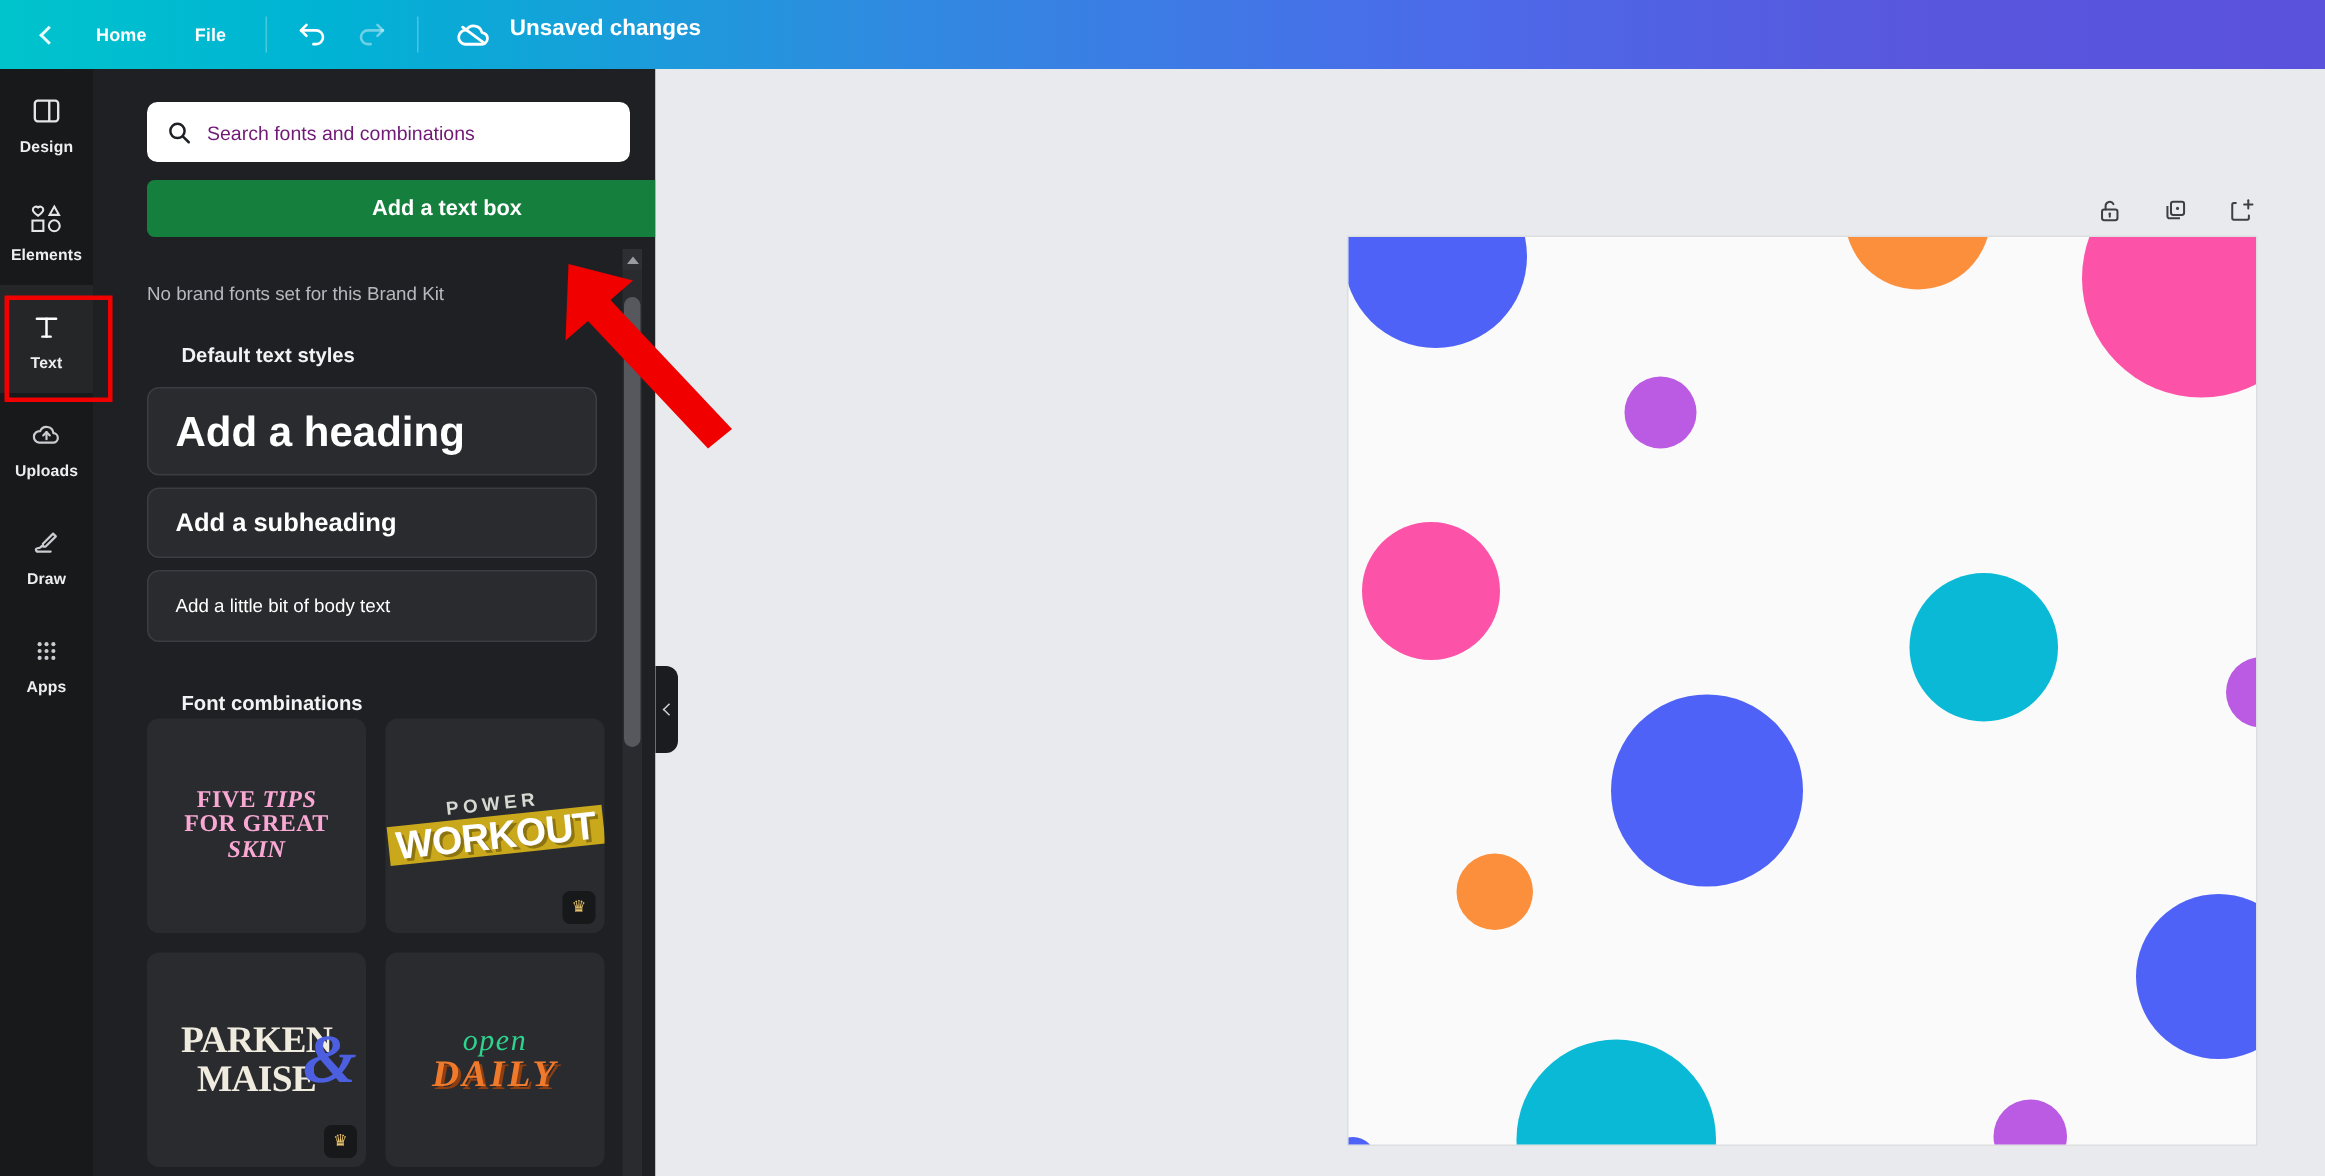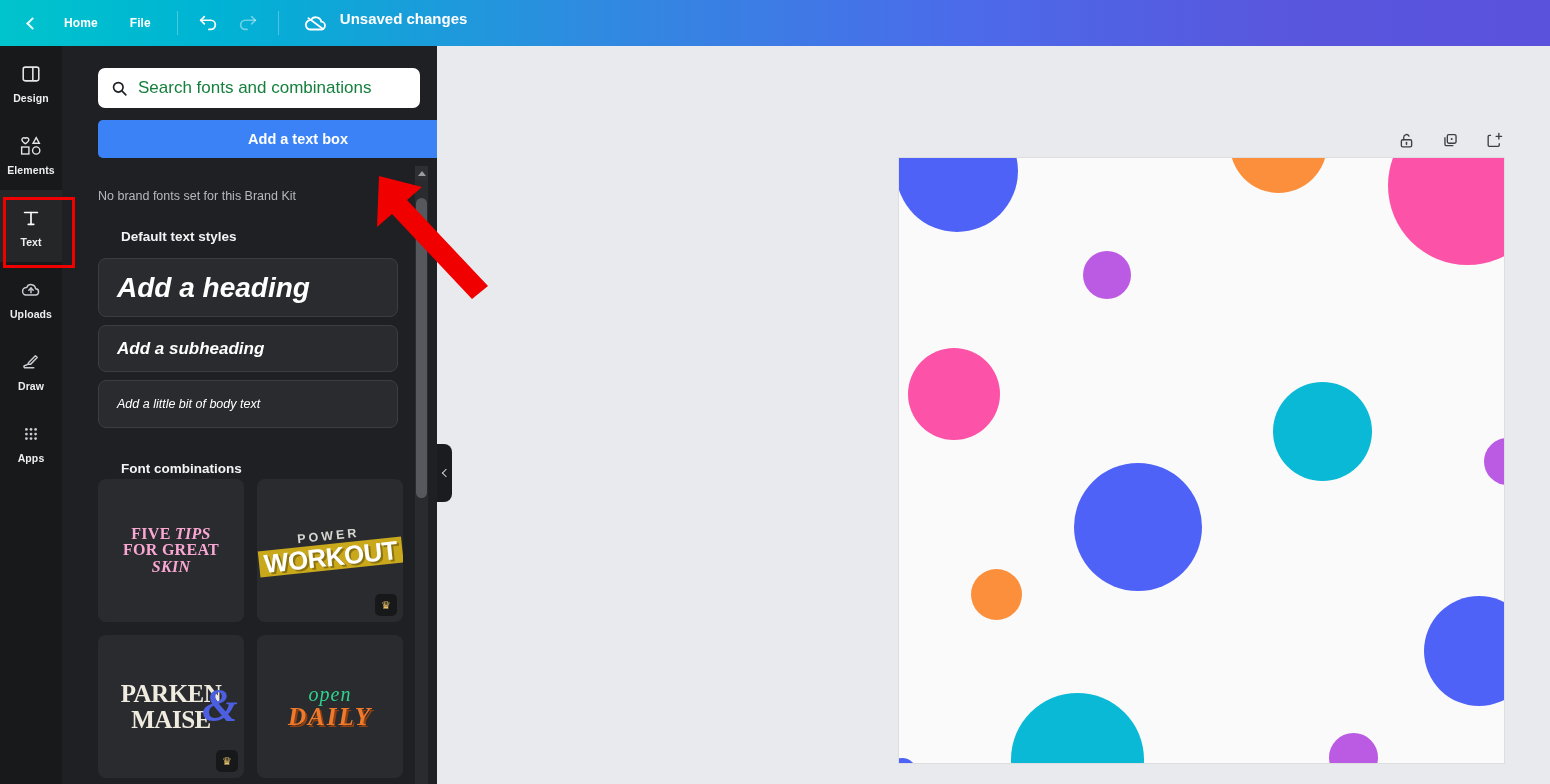--- a/index.html
+++ b/index.html
@@ -57,39 +57,39 @@
   
   .panel {
     position: absolute; left: 62px; top: 46px; width: 375px; height: 738px;
     background: #1f2023; overflow: hidden;
   }
   .search-wrap { position: absolute; left: 36px; top: 22px; width: 322px; height: 40px; }
   .search-box {
     width: 100%; height: 100%; background: #fff; border-radius: 7px;
     display: flex; align-items: center; padding-left: 12px; gap: 9px;
   }
-  .search-ph { color: #15803d; font-size: 17px; }
+  .search-ph { color: #701a75; font-size: 13px; }
   .add-textbox {
     position: absolute; left: 36px; top: 74px; width: 381px; height: 38px;
-    background: #3b82f6; border-radius: 5px; border: 0;
+    background: #15803d; border-radius: 5px; border: 0;
     color: #fff; font-size: 14.5px; font-weight: bold;
     font-family: "Liberation Sans", sans-serif; cursor: pointer; padding-left: 19px;
   }
   .brandkit-note {
     position: absolute; left: 36px; top: 143px; width: 320px;
     color: #b6b8bd; font-size: 12.5px;
   }
   .sect-title {
     position: absolute; left: 36px; color: #f2f3f5; font-size: 13.5px; font-weight: bold; margin-left: 23px;
   }
   .style-btn {
     position: absolute; left: 36px; width: 300px;
     background: #2a2b2f; border: 1px solid #3b3d42; border-radius: 8px;
     color: #fff; display: flex; align-items: center; padding-left: 18px;
-    font-family: "Liberation Sans", sans-serif; cursor: pointer; text-align: left; font-style: italic;
+    font-family: "Liberation Sans", sans-serif; cursor: pointer; text-align: left;
   }
   .style-heading { top: 212px; height: 59px; font-size: 28px; font-weight: bold; }
   .style-sub { top: 279px; height: 47px; font-size: 17px; font-weight: bold; text-align: center; }
   .style-body { top: 334px; height: 48px; font-size: 12.5px; }
 
   .combo-grid {
     position: absolute; left: 36px; top: 433px; width: 305px;
     display: grid; grid-template-columns: 146px 146px; gap: 13px;
   }
   .combo-card {

